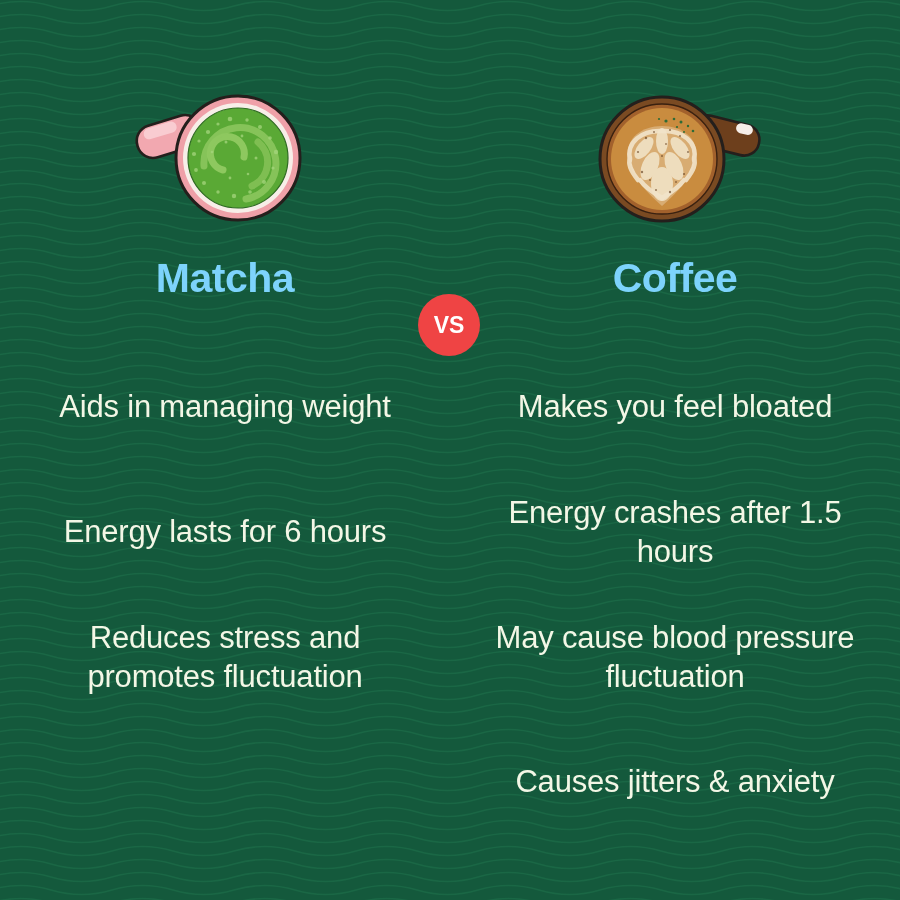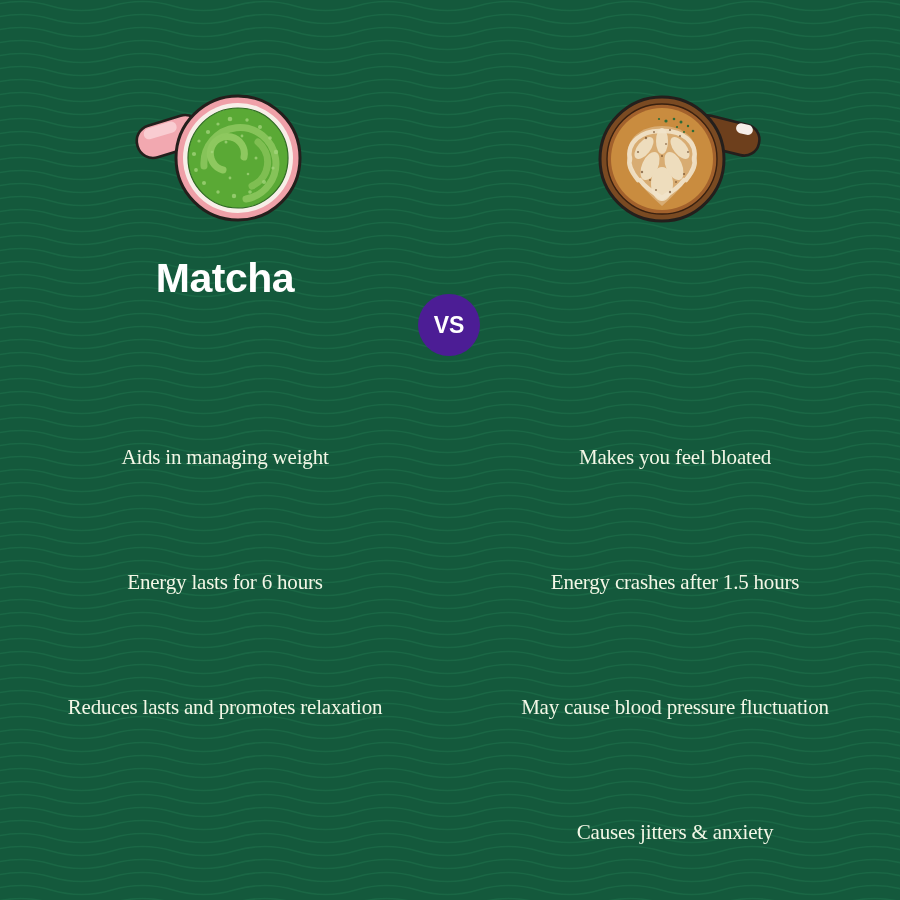--- a/index.html
+++ b/index.html
@@ -51,52 +51,51 @@
     justify-content:center;
   }
 
   .column-heading {
     position:absolute;
     top:258px;
     left:0; right:0;
     font-size:41px;
     font-weight:bold;
     letter-spacing:-0.5px;
-    color:#ffffff;
+    color:#7dd3fc;
     line-height:1;
   }
 
   
   .benefits {
     position:absolute;
     top:345px;
     left:0; right:0;
   }
   .benefit {
     height:125px;
     color:#f3f7e6;
-    font-size:21px;
+    font-size:31px;
     line-height:1.25;
     letter-spacing:-0.2px;
     display:flex;
-    align-items:flex-end;
+    align-items:center;
     justify-content:center;
-    font-family:Liberation Serif, serif;
   }
   .benefit-text { max-width:400px; }
 
   
   #vs-badge {
     position:absolute;
     left:418px;
     top:294px;
     width:62px;
     height:62px;
     border-radius:50%;
-    background:#4c1d95;
+    background:#ef4444;
     display:flex;
     align-items:center;
     justify-content:center;
     z-index:5;
   }
   #vs-badge .vs-label {
     color:#ffffff;
     font-size:23px;
     font-weight:bold;
     letter-spacing:0px;
@@ -238,21 +237,21 @@
     <div class="column-heading">Matcha</div>
 
     <div class="benefits">
       <div class="benefit">
         <span class="benefit-text">Aids in managing weight</span>
       </div>
       <div class="benefit">
         <span class="benefit-text">Energy lasts for 6 hours</span>
       </div>
       <div class="benefit">
-        <span class="benefit-text">Reduces lasts and promotes relaxation</span>
+        <span class="benefit-text">Reduces stress and promotes fluctuation</span>
       </div>
     </div>
   </div>
 
   <div class="column" id="column-coffee">
 
     <div class="cup-wrap">
       <svg width="190" height="150" viewBox="0 0 190 150">
 
         <g>
@@ -308,20 +307,21 @@
           <circle cx="101" cy="36" r="1.5"></circle>
             <circle cx="108" cy="40" r="1.2"></circle>
           <circle cx="97" cy="41" r="1.1"></circle>
             <circle cx="113" cy="45" r="1.3"></circle>
           <circle cx="79" cy="33" r="1.1"></circle>
             <circle cx="104" cy="46" r="1"></circle>
         </g>
       </svg>
     </div>
 
+    <div class="column-heading">Coffee</div>
 
     <div class="benefits">
       <div class="benefit">
         <span class="benefit-text">Makes you feel bloated</span>
       </div>
       <div class="benefit">
         <span class="benefit-text">Energy crashes after 1.5 hours</span>
       </div>
       <div class="benefit">
         <span class="benefit-text">May cause blood pressure fluctuation</span>

